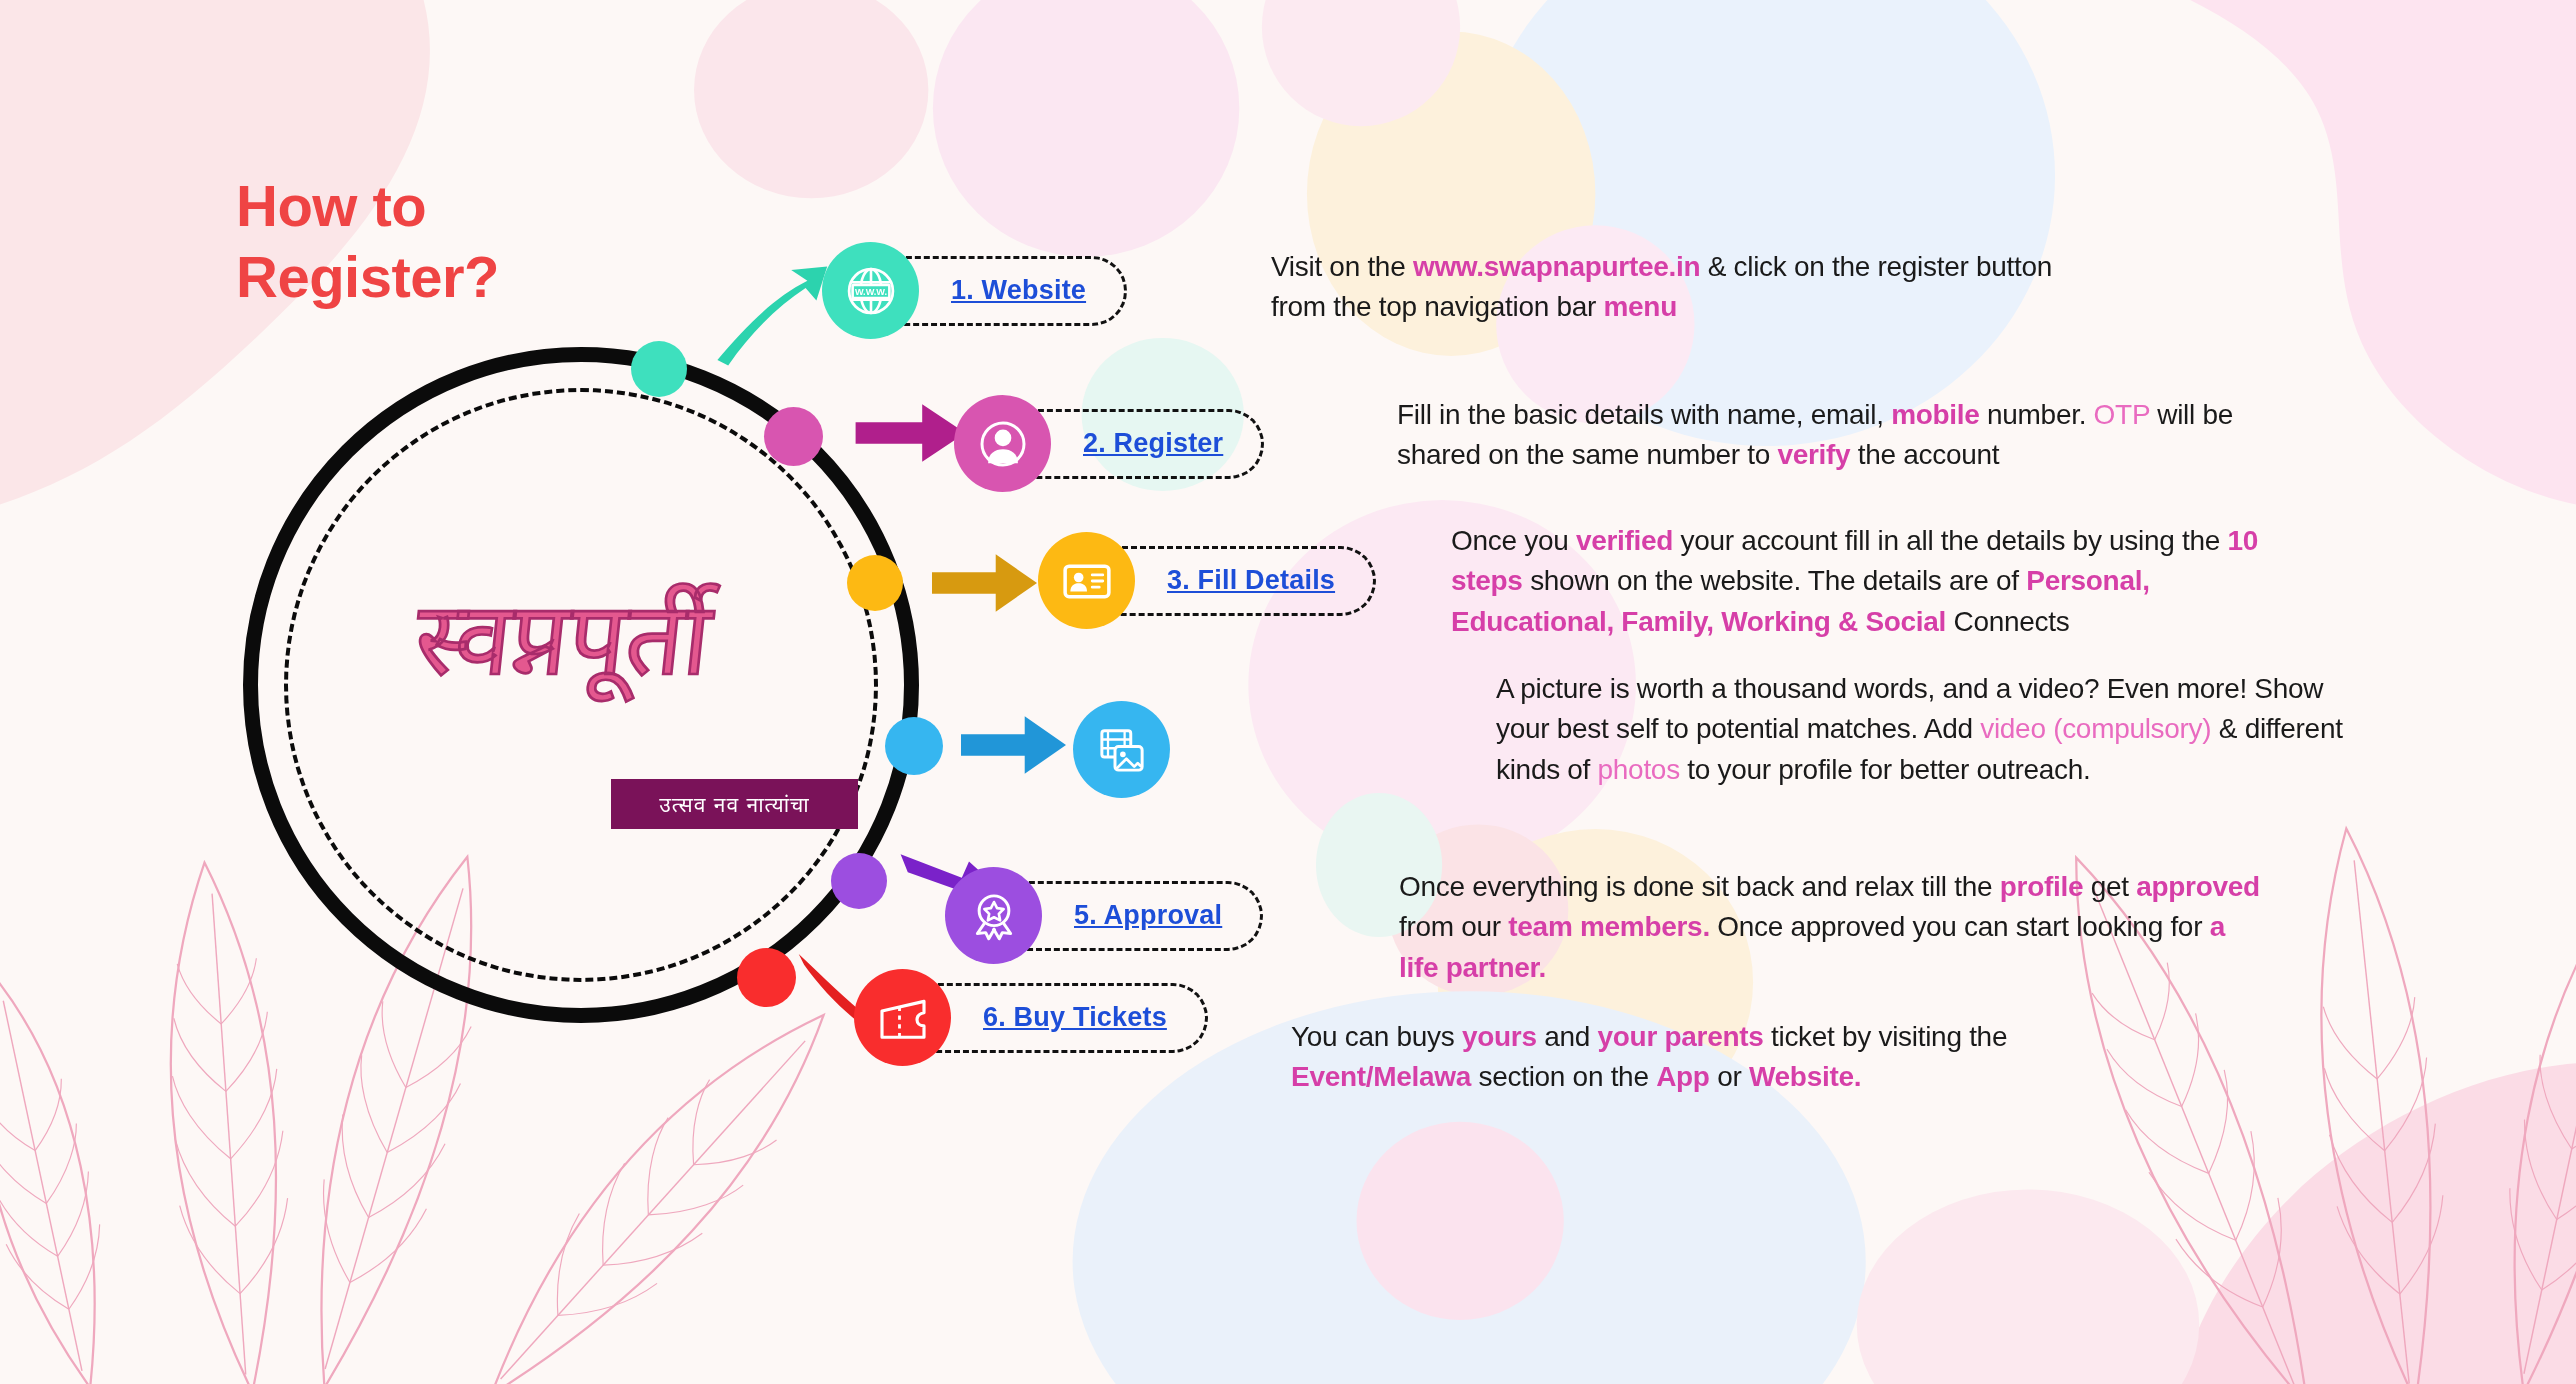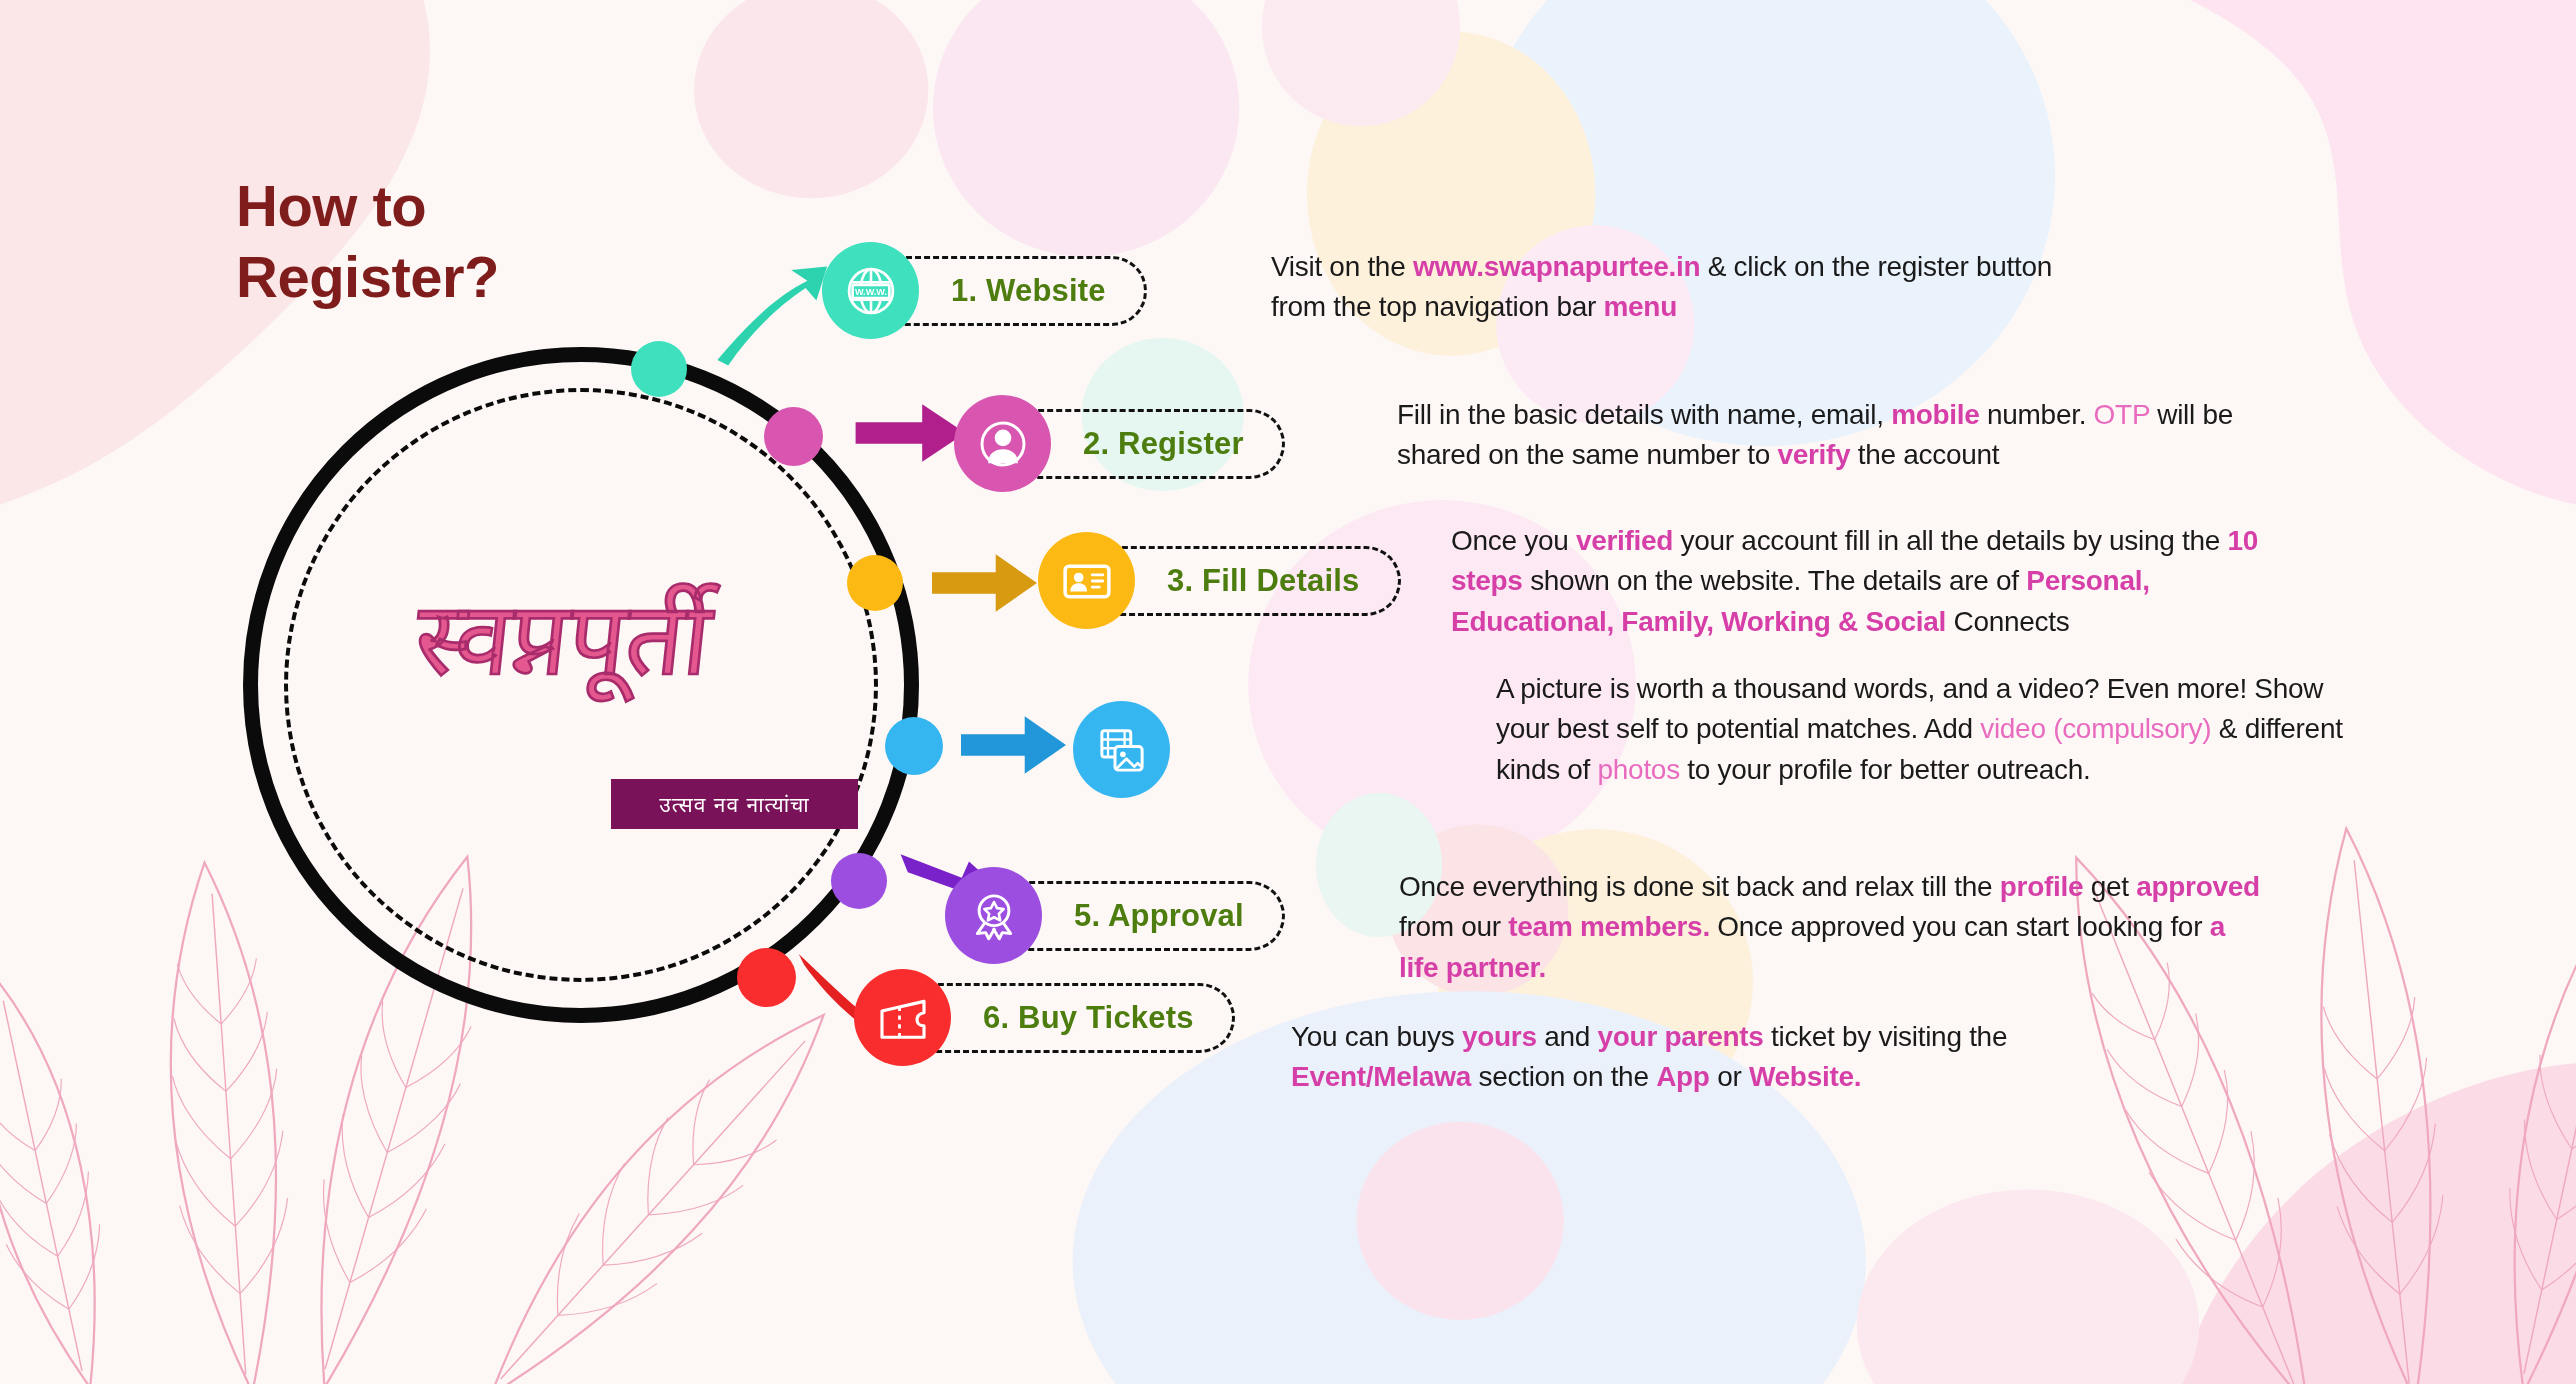--- a/index.html
+++ b/index.html
@@ -14,21 +14,21 @@
 
   .bg-layer { position:absolute; inset:0; width:100%; height:100%; }
 
   
   #title {
     position:absolute;
     left:236px; top:171px;
     font-size:58px;
     font-weight:bold;
     line-height:1.22;
-    color:#7f1d1d;
+    color:#ef4444;
     letter-spacing:-0.5px;
     white-space:pre-line;
     z-index:30;
   }
 
   
   #circle-wrap { position:absolute; left:243px; top:347px; width:676px; height:676px; z-index:20; }
   #ring-outer {
     position:absolute; inset:0;
     border:15.3px solid #0B0B0B;
@@ -89,25 +89,26 @@
     z-index:2;
   }
   .step-label-box .dash {
     position:absolute; left:0; top:0; right:0; bottom:0;
     border:3.6px dashed #111;
     border-left:none;
     border-radius:0 38px 38px 0;
   }
   .step-label {
     position:relative;
-    font-size:31px;
+    font-size:27px;
     font-weight:bold;
-    color:#4d7c0f;
+    color:#1d4ed8;
     white-space:nowrap;
     letter-spacing:0.2px;
+    text-decoration:underline;
   }
 
   
   .desc {
     position:absolute;
     font-size:28px;
     line-height:1.44;
     color:#1a1a1a;
     z-index:26;
     font-family:"Liberation Sans", sans-serif;

